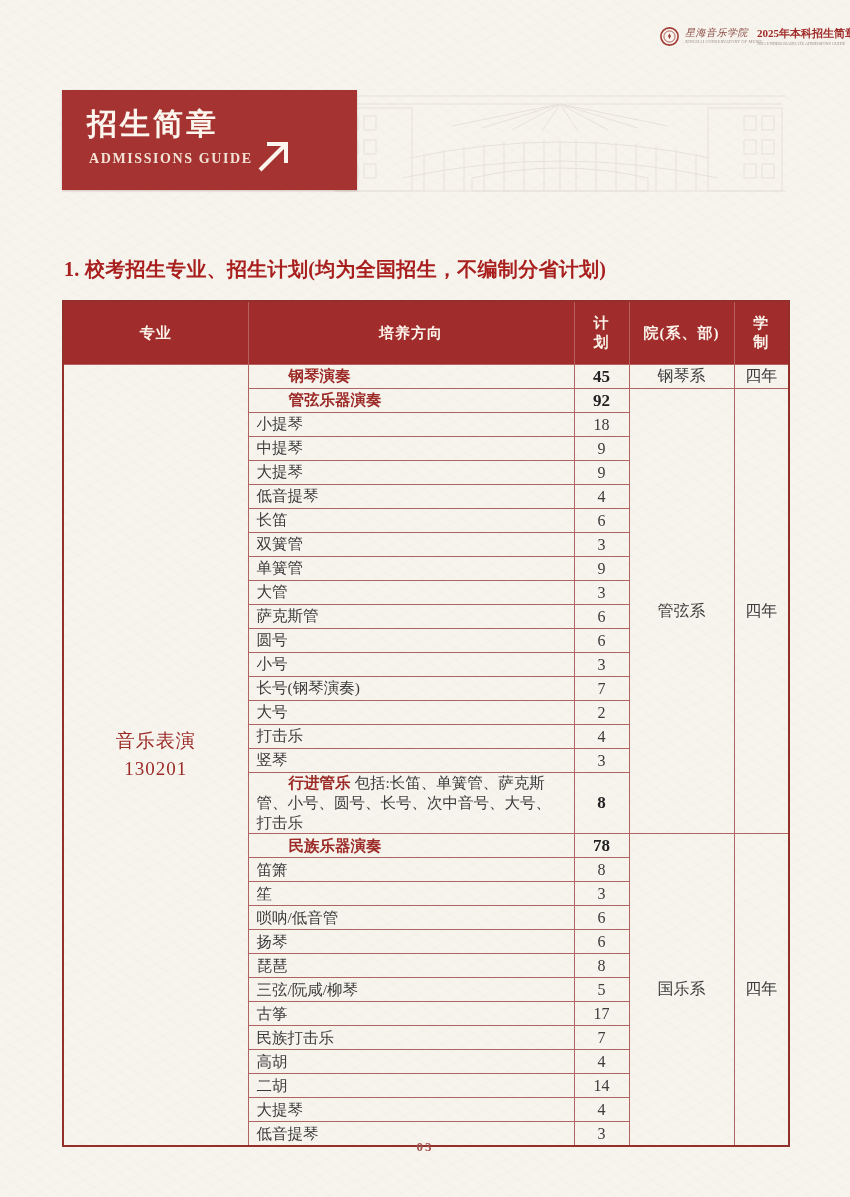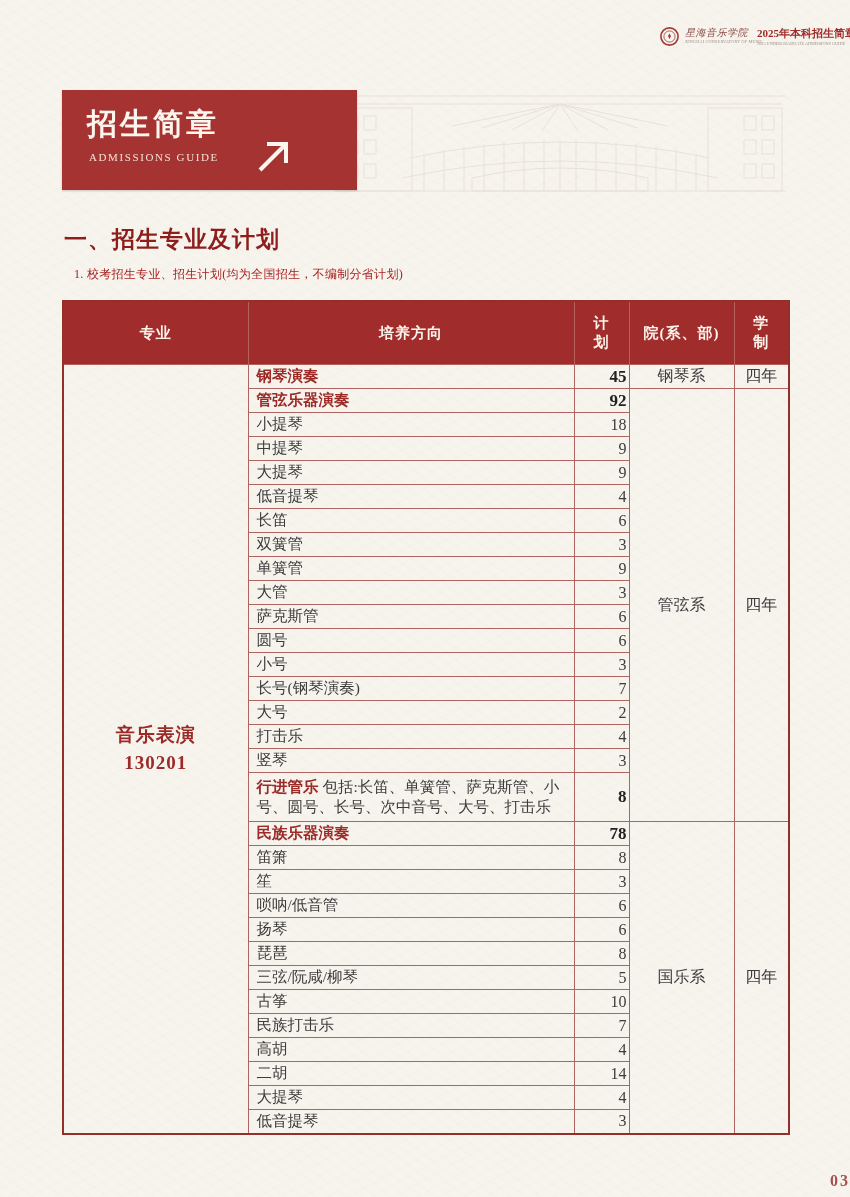--- a/index.html
+++ b/index.html
@@ -28,64 +28,64 @@
 
   
   .building-watermark{position:absolute;left:332px;top:86px;opacity:0.65;}
 
   
   .banner{
     position:absolute;left:62px;top:90px;width:295px;height:100px;
     background:#a43331;box-shadow:0 1px 2px rgba(100,30,30,0.25);
   }
   .banner-title{position:absolute;left:25px;top:14px;color:#fdf6ee;font-size:30px;font-weight:bold;letter-spacing:3px;}
-  .banner-subtitle{position:absolute;left:27px;top:61px;color:#f3e3d6;font-size:11px;font-weight:normal;letter-spacing:1.6px;}
+  .banner-subtitle{position:absolute;left:27px;top:61px;color:#f3e3d6;font-size:14px;font-weight:bold;letter-spacing:1.6px;}
   .banner-arrow{position:absolute;left:192px;top:48px;}
 
   
   .section-heading{
     position:absolute;left:64px;top:224px;margin:0;
     font-size:23px;font-weight:bold;color:#8e1e1c;letter-spacing:1px;
   }
   .section-subheading{
-    position:absolute;left:64px;top:256px;margin:10px;
-    font-size:12px;font-weight:normal;color:#a81f1e;letter-spacing:0.3px;
+    position:absolute;left:64px;top:256px;margin:0;
+    font-size:20px;font-weight:bold;color:#a81f1e;letter-spacing:0.3px;
   }
 
   
   .plan-table{
     position:absolute;left:62px;top:300px;width:726px;
     border-collapse:collapse;table-layout:fixed;
     border:2px solid #94302c;
   }
   .plan-table th{
     background:#a02d2c;color:#fbf3ea;font-weight:bold;font-size:15px;
     height:29px;border:1px solid #b4605d;letter-spacing:1px;padding:12px;
   }
   .plan-table td{
     border:1px solid #b06462;color:#3c3c3c;font-size:15.5px;
     padding:0 8px;background:transparent;
   }
   .plan-table tbody tr{height:24px;}
   .plan-table tbody tr.tall{height:49px;}
   td.direction{text-align:left;line-height:1.3;}
-  td.plan{text-align:right;font-size:16px;padding:0 2px;}
-  tr.emph .direction-label{color:#9c2b28;font-weight:bold;}
+  td.plan{text-align:center;font-size:16px;padding:0 2px;}
+  tr.emph .direction-label{color:#9c2b28;font-weight:bold;margin-left:32px;}
   tr.emph td.plan{font-weight:bold;font-size:17px;color:#222;}
   td.major-cell{
-    text-align:center;color:#9c2b28;font-weight:bold;font-size:19px;
+    text-align:center;color:#9c2b28;font-weight:normal;font-size:19px;
     letter-spacing:1px;line-height:1.45;padding:0 0;
   }
   td.dept,td.duration{text-align:center;font-size:16px;padding:0 2px;margin-left:44px;}
   .note{color:#3c3c3c;font-weight:normal;}
 
   
   .page-number{
-    position:absolute;left:0;top:1172px;width:850px;text-align:right;
-    font-size:16px;font-weight:bold;color:#a2524e;letter-spacing:2px;
+    position:absolute;left:0;top:1139px;width:850px;text-align:center;
+    font-size:13px;font-weight:bold;color:#a2524e;letter-spacing:2px;
   }
 </style>
 </head>
 <body>
 
 <div class="page">
 
   <div class="doc-header">
     <div class="seal">
       <svg width="19" height="19" viewBox="0 0 19 19">
@@ -131,21 +131,20 @@
 
   <div class="banner">
     <div class="banner-title">招生简章</div>
     <div class="banner-subtitle">ADMISSIONS GUIDE</div>
     <svg class="banner-arrow" width="40" height="36" viewBox="0 0 40 36" fill="none" stroke="#fdf6ee" stroke-width="4">
       <path d="M6 32 L32 6"></path>
       <path d="M13 6 H32 V25"></path>
     </svg>
   </div>
 
-  <h1 class="section-heading">一、招生专业及计划</h1>
   <h2 class="section-subheading">1. 校考招生专业、招生计划(均为全国招生，不编制分省计划)</h2>
 
   <table class="plan-table">
     <colgroup>
       <col style="width:185px">
         <col style="width:326px">
         <col style="width:55px">
         <col style="width:105px">
         <col style="width:55px">
     </colgroup>
@@ -264,21 +263,21 @@
         <tr>
           <td class="direction"><span class="direction-label">琵琶</span></td>
           <td class="plan">8</td>
         </tr>
         <tr>
           <td class="direction"><span class="direction-label">三弦/阮咸/柳琴</span></td>
           <td class="plan">5</td>
         </tr>
         <tr>
           <td class="direction"><span class="direction-label">古筝</span></td>
-          <td class="plan">10</td>
+          <td class="plan">17</td>
         </tr>
         <tr>
           <td class="direction"><span class="direction-label">民族打击乐</span></td>
           <td class="plan">7</td>
         </tr>
         <tr>
           <td class="direction"><span class="direction-label">高胡</span></td>
           <td class="plan">4</td>
         </tr>
         <tr>

